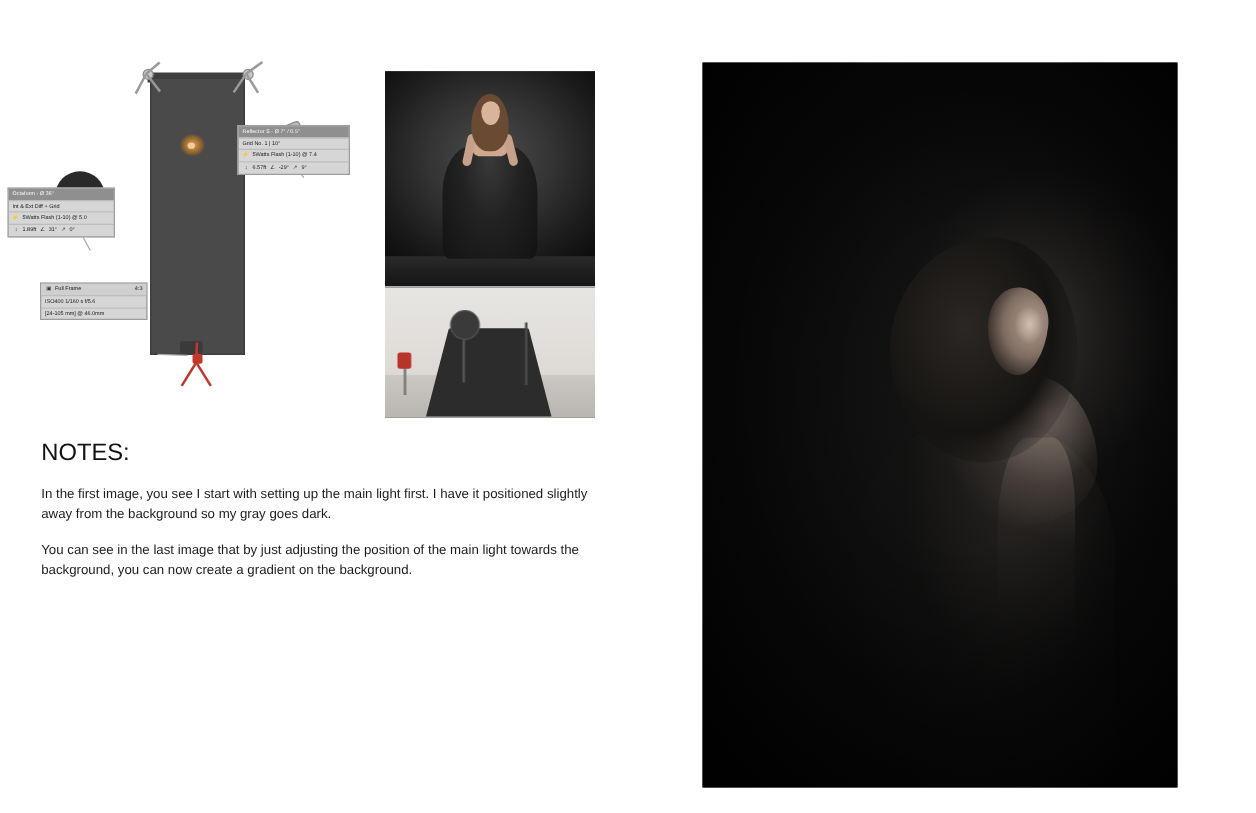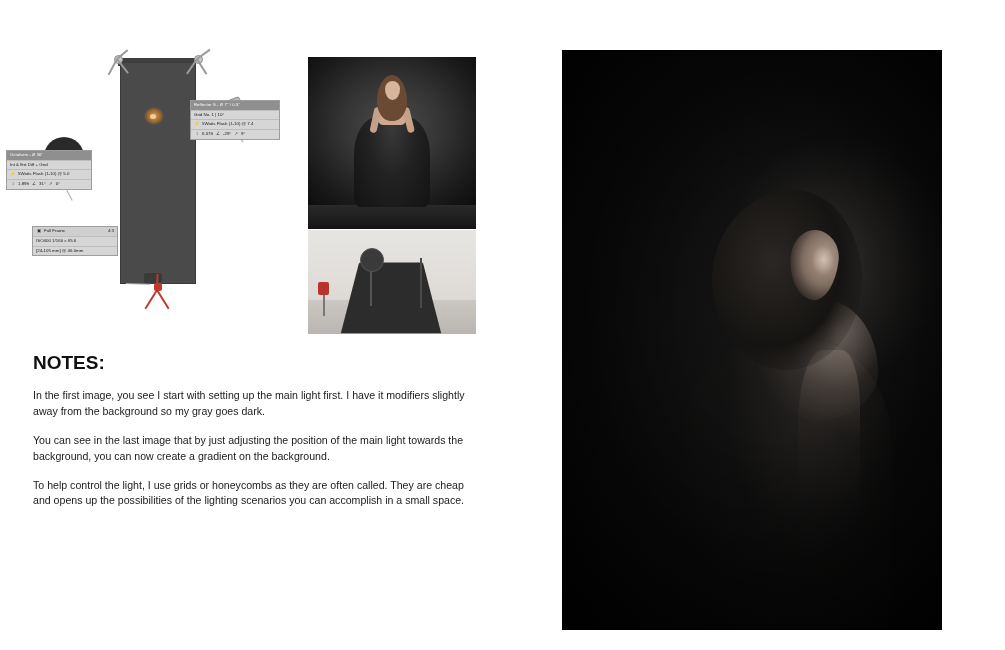--- a/index.html
+++ b/index.html
@@ -281,21 +281,21 @@
   
   #notes {
     position: absolute;
     left: 33px; top: 352px;
     width: 450px;
   }
   #notes-heading {
     font-size: 19px;
     color: #111;
     margin: 0 0 14px 0;
-    font-weight: bold;
+    font-weight: normal;
   }
   .note-para {
     font-size: 10.6px;
     color: #1b1b1b;
     line-height: 1.5;
     margin: 0 0 13px 0;
   }
 
   
   #hero-photo {
@@ -466,23 +466,22 @@
     <div class="st-sweep"></div>
     <div class="st-refl-stand"></div>
     <div class="st-stand"></div>
     <div class="st-octa"></div>
     <div class="st-redstand"></div>
     <div class="st-redlight"></div>
   </div>
 
   <div id="notes">
     <h1 id="notes-heading">NOTES:</h1>
-    <p class="note-para">In the first image, you see I start with setting up the main light first. I have it modifiers slightly away from the background so my gray goes dark.</p>
+    <p class="note-para">In the first image, you see I start with setting up the main light first. I have it positioned slightly away from the background so my gray goes dark.</p>
     <p class="note-para">You can see in the last image that by just adjusting the position of the main light towards the background, you can now create a gradient on the background.</p>
-    <p class="note-para">To help control the light, I use grids or honeycombs as they are often called. They are cheap and opens up the possibilities of the lighting scenarios you can accomplish in a small space.</p>
   </div>
 </div>
 
 <div id="hero-photo">
   <div class="hero-bg"></div>
   <div class="hero-body"></div>
   <div class="hero-shoulder"></div>
   <div class="hero-arm"></div>
   <div class="hero-hair"></div>
   <div class="hero-face"></div>

